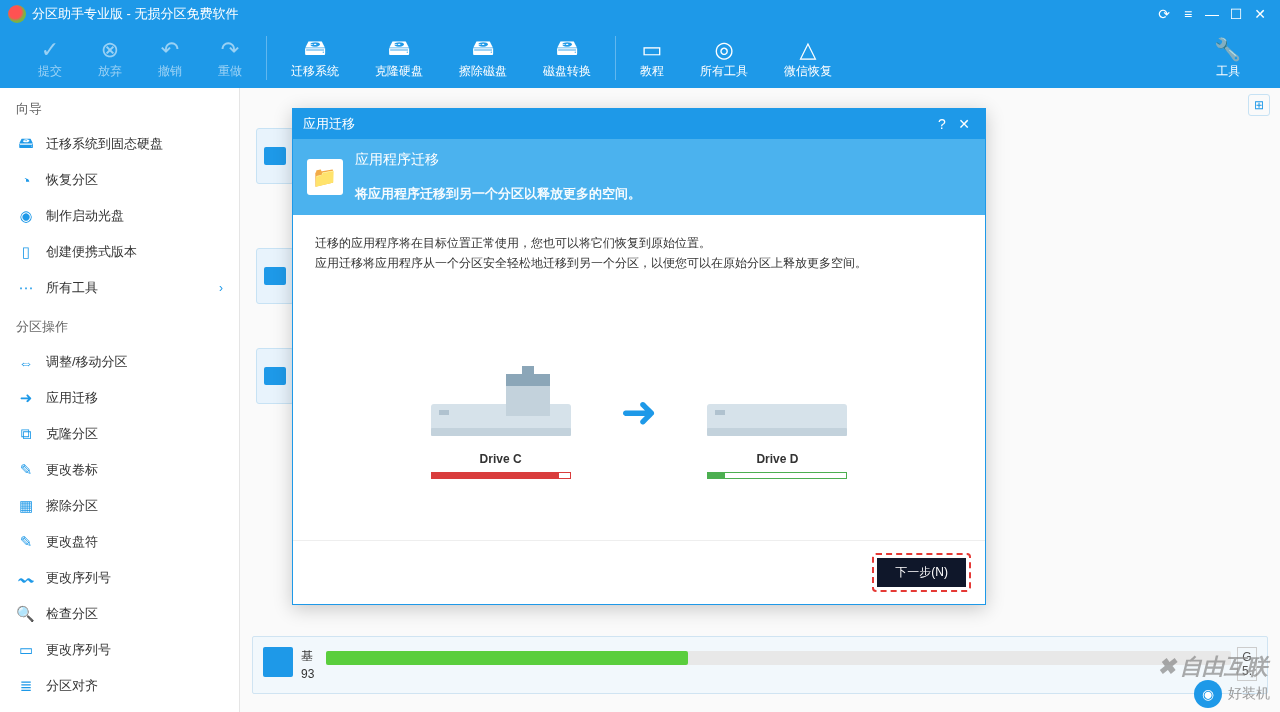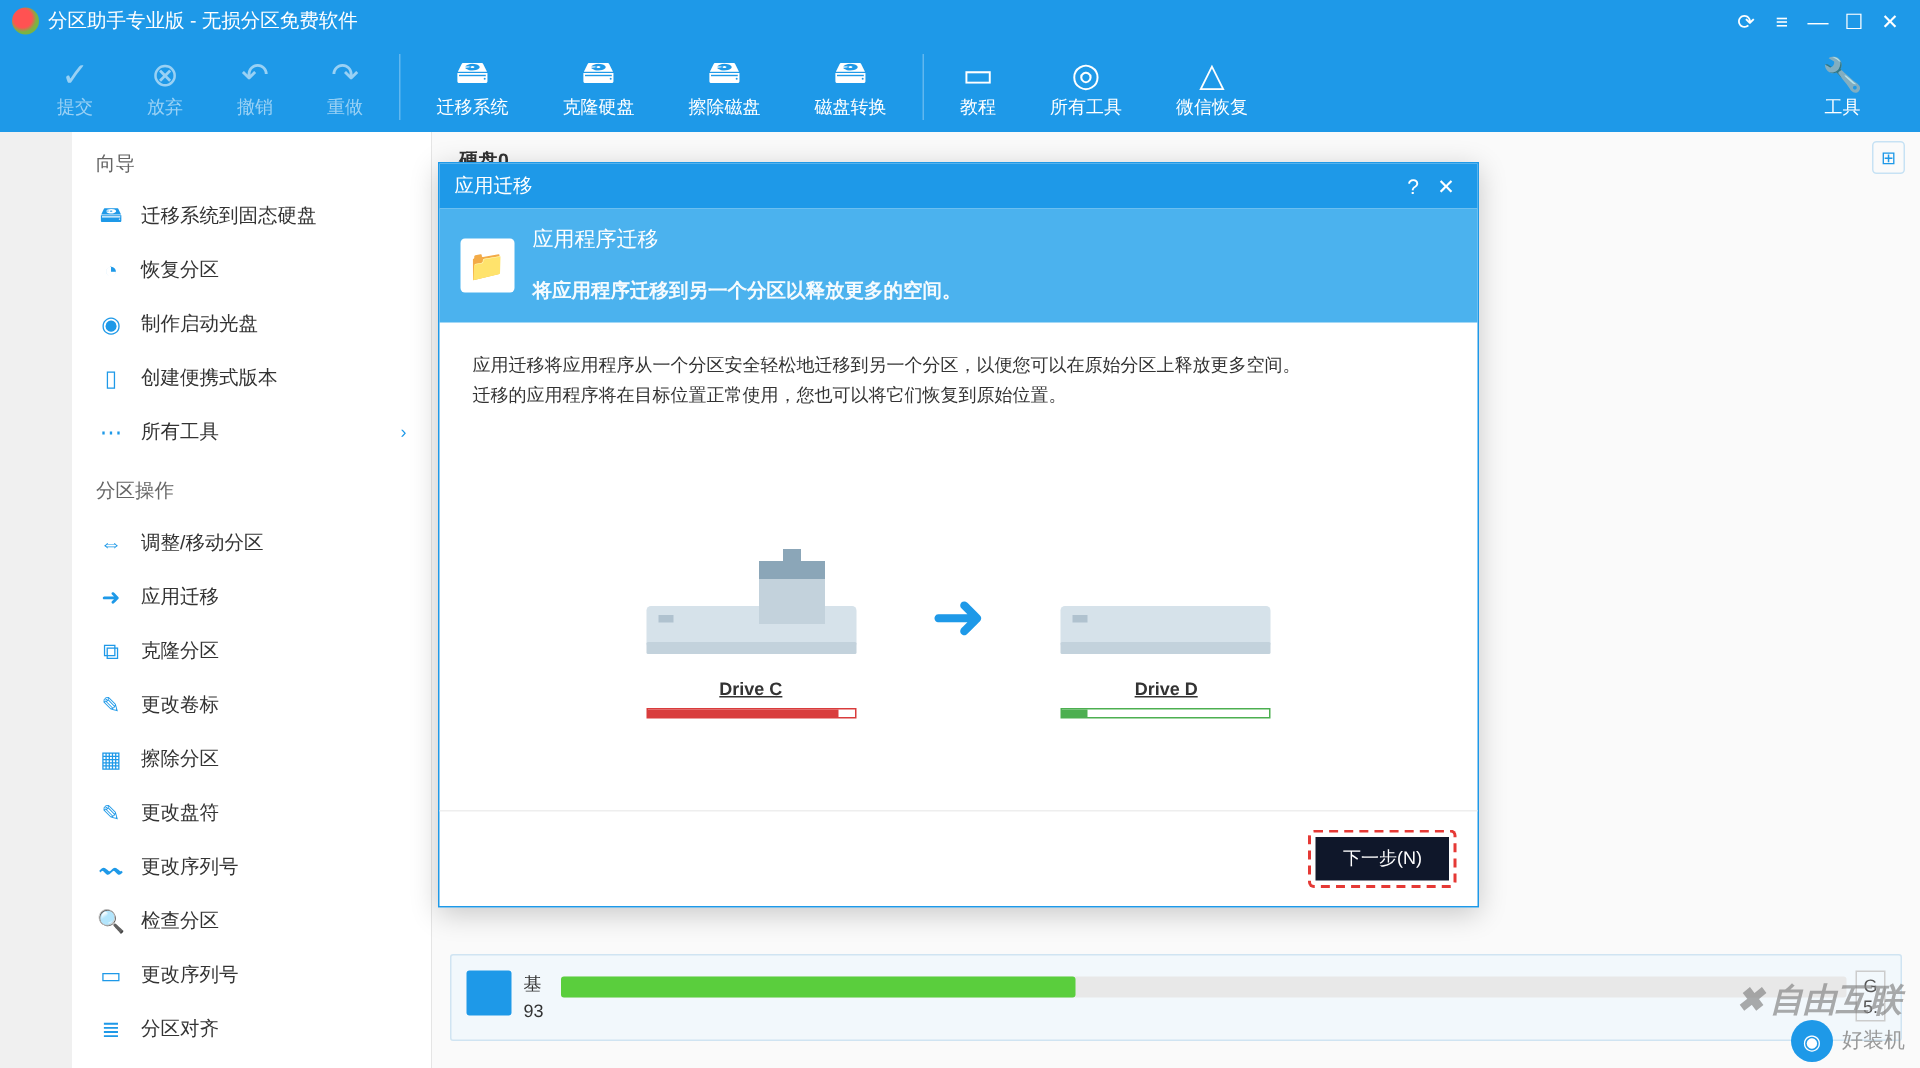--- a/index.html
+++ b/index.html
@@ -14,21 +14,21 @@
 
 
 .toolbar { height: 60px; background: #1e99e8; display: flex; align-items: center; padding: 0 20px; color: #fff; }
 .tool-btn { display: flex; flex-direction: column; align-items: center; justify-content: center; padding: 4px 18px; font-size: 12px; cursor: pointer; }
 .tool-btn .icon { font-size: 22px; height: 26px; display: flex; align-items: center; }
 .tool-btn.muted { opacity: 0.55; }
 .tool-divider { width: 1px; height: 44px; background: rgba(255,255,255,0.3); margin: 0 6px; }
 .tool-spacer { flex: 1; }
 
 
-.main { display: flex; height: calc(100% - 88px); padding-left: 48px; }
+.main { display: flex; height: calc(100% - 88px); }
 .sidebar { width: 240px; background: #fff; border-right: 1px solid #e5e5e5; overflow-y: auto; }
 .sidebar .section-title { font-size: 13px; color: #666; padding: 12px 16px 8px; }
 .sidebar-item { display: flex; align-items: center; padding: 8px 16px; font-size: 13px; color: #333; cursor: pointer; }
 .sidebar-item .icon { width: 20px; height: 20px; margin-right: 10px; display: flex; align-items: center; justify-content: center; color: #1e99e8; font-size: 15px; }
 .sidebar-item .chev { margin-left: auto; color: #1e99e8; font-size: 12px; }
 
 .content { flex: 1; background: #fafafa; position: relative; padding: 8px 12px; }
 .disk-label { font-size: 13px; font-weight: bold; color: #333; padding: 2px 6px; }
 
 .partition-area { position: absolute; left: 12px; right: 12px; bottom: 18px; }
@@ -43,21 +43,21 @@
 .dialog-header .spacer { flex: 1; }
 .dialog-header .hbtn { width: 22px; height: 22px; display: flex; align-items: center; justify-content: center; cursor: pointer; font-size: 14px; }
 .dialog-banner { background: #4bb2ee; color: #fff; padding: 12px 14px; display: flex; align-items: center; }
 .dialog-banner .banner-icon { width: 36px; height: 36px; background: #fff; border-radius: 3px; margin-right: 12px; display: flex; align-items: center; justify-content: center; color: #4bb2ee; font-size: 20px; }
 .dialog-banner .banner-title { font-size: 14px; font-weight: normal; margin-bottom: 16px; }
 .dialog-banner .banner-sub { font-size: 13px; opacity: 0.95; font-weight: bold; }
 .dialog-body { flex: 1; padding: 18px 22px; font-size: 12px; color: #333; position: relative; }
 .desc-line { line-height: 1.7; }
 
 .drives { display: flex; align-items: center; justify-content: center; margin-top: 70px; gap: 40px; }
-.drive { display: flex; flex-direction: column; align-items: center; text-decoration: underline; }
+.drive { display: flex; flex-direction: column; align-items: center; }
 .drive-svg { width: 160px; height: 100px; }
 .drive-label { font-size: 12px; font-weight: bold; margin-top: 8px; color: #333; }
 .drive-bar { width: 140px; height: 7px; margin-top: 6px; border: 1px solid; }
 .arrow { color: #1e99e8; font-size: 44px; }
 
 .dialog-footer { padding: 12px 14px; display: flex; justify-content: flex-end; border-top: 1px solid #eee; }
 .next-btn { background: #0f172a; color: #fff; border: none; padding: 6px 18px; font-size: 12px; cursor: pointer; position: relative; }
 .next-btn-wrap { border: 2px dashed #e53935; padding: 3px; border-radius: 4px; }
 
 
@@ -205,21 +205,20 @@
         <span>更改序列号</span>
       </div>
     <div class="sidebar-item">
         <span class="icon">≣</span>
         <span>分区对齐</span>
       </div>
     <div class="sidebar-item"></div>
   </div>
 
   <div class="content">
-    <div class="disk-label">硬盘0</div>
     <div class="view-toggle">⊞</div>
 
     <div class="bgblock" style="top:40px;">
         <div class="ic"></div>
       </div>
     <div class="bgblock" style="top:160px;">
         <div class="ic"></div>
       </div>
     <div class="bgblock" style="top:260px;">
         <div class="ic"></div>
@@ -252,22 +251,22 @@
     <span class="hbtn">✕</span>
   </div>
   <div class="dialog-banner">
     <div class="banner-icon">📁</div>
     <div>
       <div class="banner-title">应用程序迁移</div>
       <div class="banner-sub">将应用程序迁移到另一个分区以释放更多的空间。</div>
     </div>
   </div>
   <div class="dialog-body">
+    <div class="desc-line">迁移的应用程序将在目标位置正常使用，您也可以将它们恢复到原始位置。</div>
     <div class="desc-line">应用迁移将应用程序从一个分区安全轻松地迁移到另一个分区，以便您可以在原始分区上释放更多空间。</div>
-    <div class="desc-line">迁移的应用程序将在目标位置正常使用，您也可以将它们恢复到原始位置。</div>
 
     <div class="drives">
       <div class="drive">
         <svg class="drive-svg" viewBox="0 0 160 100">
           <rect x="10" y="60" width="140" height="28" rx="3" fill="#d6e2ea"></rect>
           <rect x="10" y="84" width="140" height="8" rx="1" fill="#c3d2dc"></rect>
           <rect x="18" y="66" width="10" height="5" fill="#b0c2cf"></rect>
           <rect x="85" y="30" width="44" height="42" fill="#c3d2dc"></rect>
           <rect x="85" y="30" width="44" height="12" fill="#8ba6b8"></rect>
           <rect x="101" y="22" width="12" height="8" fill="#8ba6b8"></rect>

